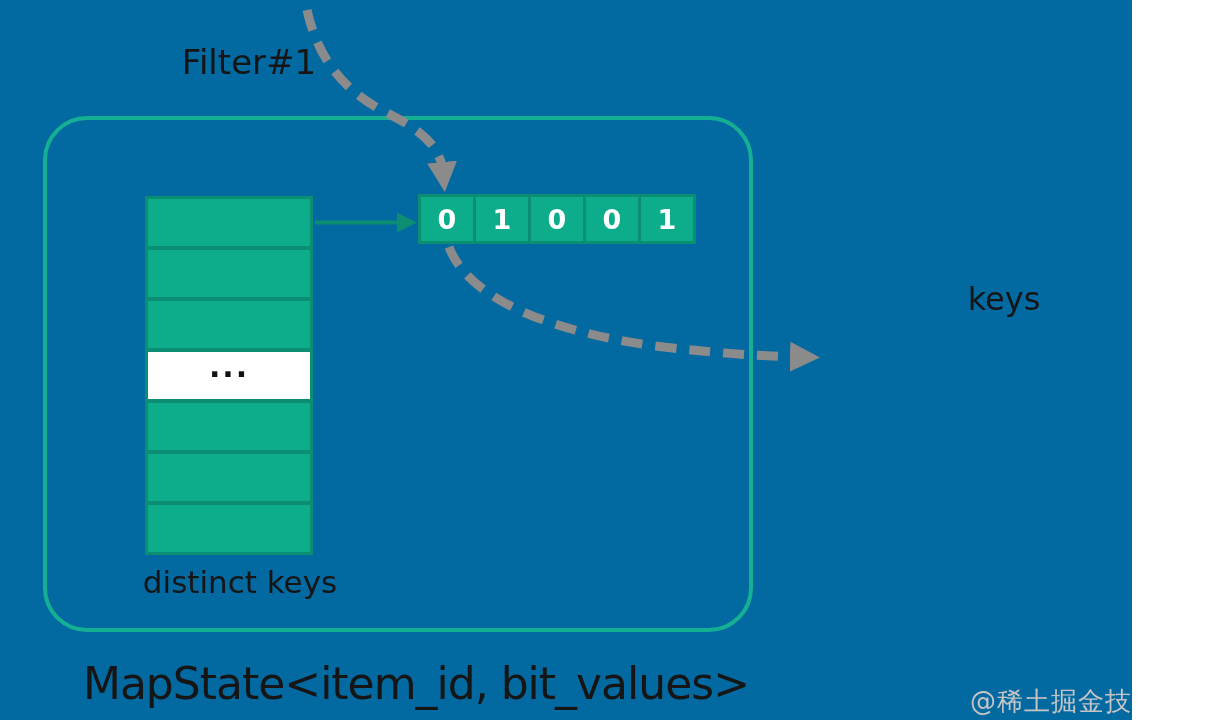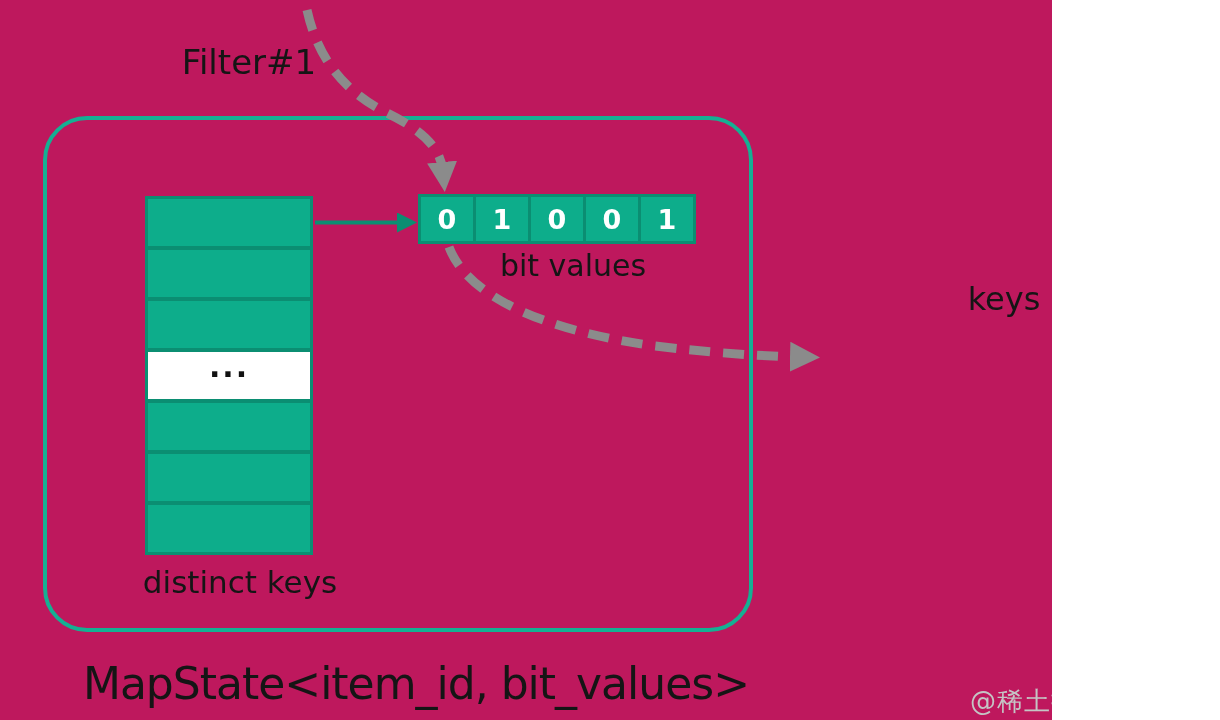--- a/index.html
+++ b/index.html
@@ -1,18 +1,18 @@
 <!DOCTYPE html>
 <html><head>
 <meta charset="utf-8">
 <style>
   html,body{margin:0;padding:0;background:#fff;}
   .canvas{
-    position:relative;width:1052px;height:720px;overflow:hidden;
-    background:#be185d;
+    position:relative;width:1132px;height:720px;overflow:hidden;
+    background:#0369a1;
     font-family:"DejaVu Sans","Liberation Sans",sans-serif;
     color:#151515;
   }
   
   svg.arrow-layer{position:absolute;left:0;top:0;z-index:3;pointer-events:none;}
   
   .state-container{
     position:absolute;left:43px;top:116px;width:710px;height:516px;
     border:4px solid #15B093;border-radius:44px;box-sizing:border-box;z-index:1;
     background:transparent;
@@ -99,21 +99,20 @@
   </div>
 
   <div class="bit-array">
     <div class="bit-cell">0</div>
     <div class="bit-cell">1</div>
     <div class="bit-cell">0</div>
     <div class="bit-cell">0</div>
     <div class="bit-cell">1</div>
   </div>
 
-  <div class="lbl center bit-values-label">bit values</div>
   <div class="lbl center distinct-keys-label">distinct keys</div>
   <div class="lbl center mapstate-caption">MapState&lt;item_id, bit_values&gt;</div>
 
   <div class="lbl center aggs-title">keys</div>
 
   <div class="lbl watermark">@稀土掘金技术社区</div>
 
 </div>
 
 </body></html>

